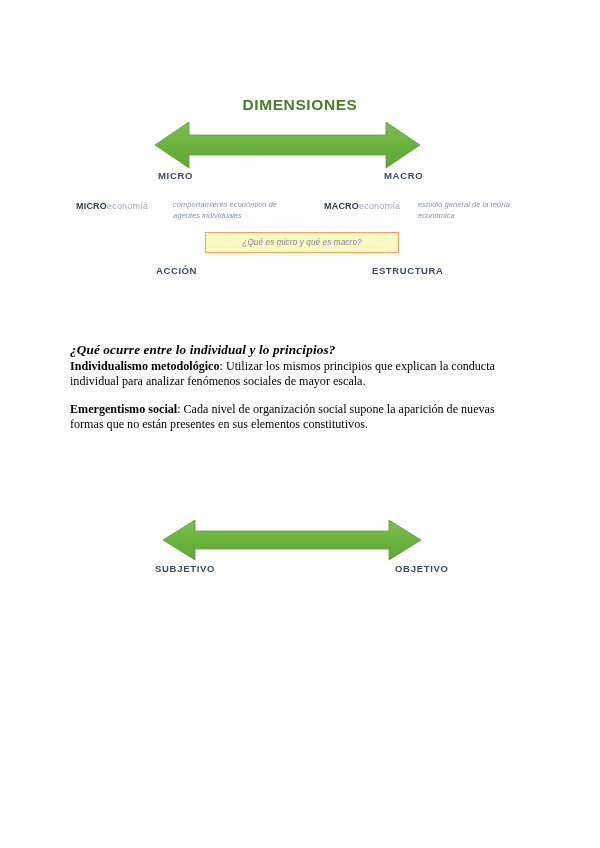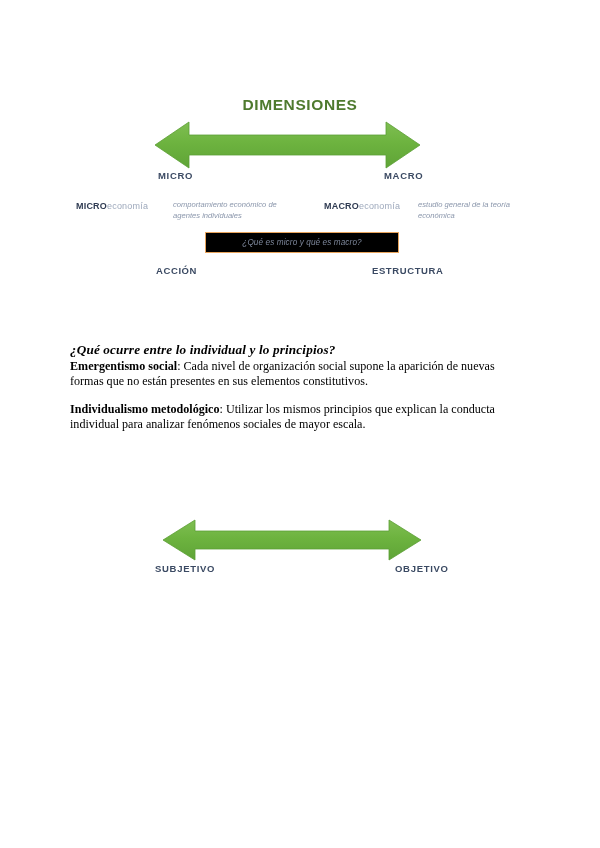--- a/index.html
+++ b/index.html
@@ -109,21 +109,21 @@
   .econ-desc.right { left: 418px; }
 
   
   .question-box {
     position: absolute;
     left: 205px;
     top: 232px;
     width: 192px;
     height: 19px;
     border: 1px solid #E8A45C;
-    background: #000000;
+    background: #fef9c3;
     display: flex;
     align-items: center;
     justify-content: center;
     font-family: "Liberation Sans", "DejaVu Sans", sans-serif;
     font-style: italic;
     font-size: 8.2px;
     color: #7C869A;
     letter-spacing: 0.1px;
   }
 
@@ -208,23 +208,23 @@
 
     <div class="question-box">¿Qué es micro y qué es macro?</div>
 
     <div class="axis-label accion">ACCIÓN</div>
     <div class="axis-label estructura">ESTRUCTURA</div>
   </section>
 
   <section class="prose">
     <h2>¿Qué ocurre entre lo individual y lo principios?</h2>
 
+    <p><span class="lead">Individualismo metodológico</span><span>: </span><span>Utilizar los mismos principios que explican la conducta individual para analizar fenómenos sociales de mayor escala.</span></p>
+
     <p><span class="lead">Emergentismo social</span><span>: </span><span>Cada nivel de organización social supone la aparición de nuevas formas que no están presentes en sus elementos constitutivos.</span></p>
-
-    <p><span class="lead">Individualismo metodológico</span><span>: </span><span>Utilizar los mismos principios que explican la conducta individual para analizar fenómenos sociales de mayor escala.</span></p>
   </section>
 
   <section>
     <div class="arrow-wrap bottom">
       <svg viewBox="0 0 258 44" width="258" height="44" aria-hidden="true">
         <defs>
           <linearGradient id="gbot" x1="0" y1="0" x2="0" y2="1">
             <stop offset="0%" stop-color="#7FBE52"></stop>
             <stop offset="45%" stop-color="#6DB33F"></stop>
             <stop offset="100%" stop-color="#5FA437"></stop>

